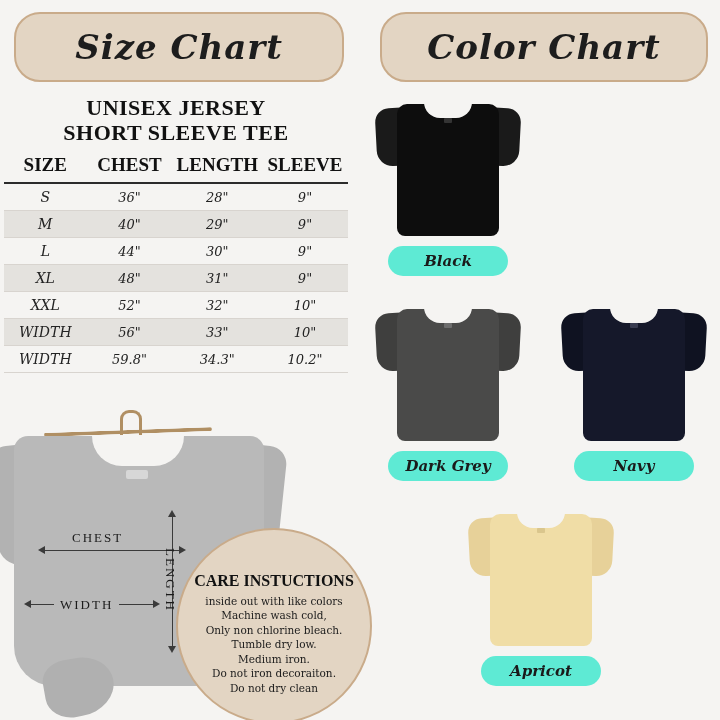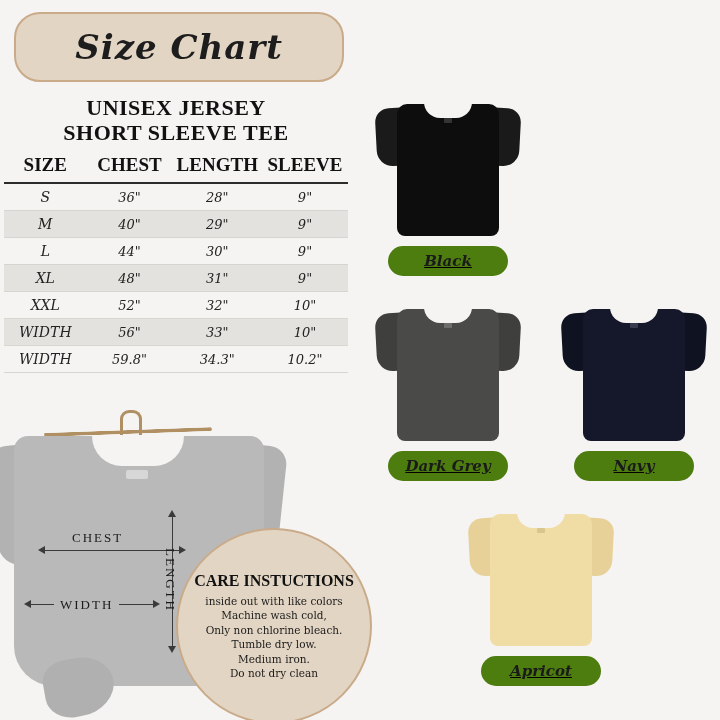--- a/index.html
+++ b/index.html
@@ -291,42 +291,44 @@
     height: 5px;
     border-radius: 1px;
     opacity: 0.55;
   }
   .color-pill {
     position: absolute;
     left: 26px;
     top: 150px;
     width: 120px;
     height: 30px;
-    background: #4d7c0f;
+    background: #5eead4;
     border-radius: 16px;
     display: flex;
     align-items: center;
     justify-content: center;
-    text-decoration: underline;
   }
   .color-pill span {
     font-family: "DejaVu Serif", serif;
     font-style: italic;
     font-weight: bold;
     font-size: 15px;
     color: #1a1a1a;
   }
 </style>
 </head>
 <body>
 
 <div class="page">
 
   <div class="banner" id="size-banner">
     <div class="banner-text">Size Chart</div>
+  </div>
+  <div class="banner" id="color-banner">
+    <div class="banner-text">Color Chart</div>
   </div>
 
   <div class="title-block">
     <div class="title-line">UNISEX JERSEY</div>
     <div class="title-line">SHORT SLEEVE TEE</div>
   </div>
 
   <table class="size-table">
     <colgroup>
       <col style="width:24%">
@@ -414,20 +416,21 @@
     <div class="measure-label vert" style="left:178px; top:140px;">LENGTH</div>
   </div>
 
   <div class="care-circle">
     <div class="care-title">CARE INSTUCTIONS</div>
     <div class="care-line">inside out with like colors</div>
     <div class="care-line">Machine wash cold,</div>
     <div class="care-line">Only non chlorine bleach.</div>
     <div class="care-line">Tumble dry low.</div>
     <div class="care-line">Medium iron.</div>
+    <div class="care-line">Do not iron decoraiton.</div>
     <div class="care-line">Do not dry clean</div>
   </div>
 
   <div class="color-grid">
 
     <div class="color-cell" style="left:0px; top:0px;">
       <div class="tee">
         <div class="sl left" style="background:#1a1a1a"></div>
         <div class="sl right" style="background:#1a1a1a"></div>
         <div class="torso" style="background:#0d0d0d"></div>

